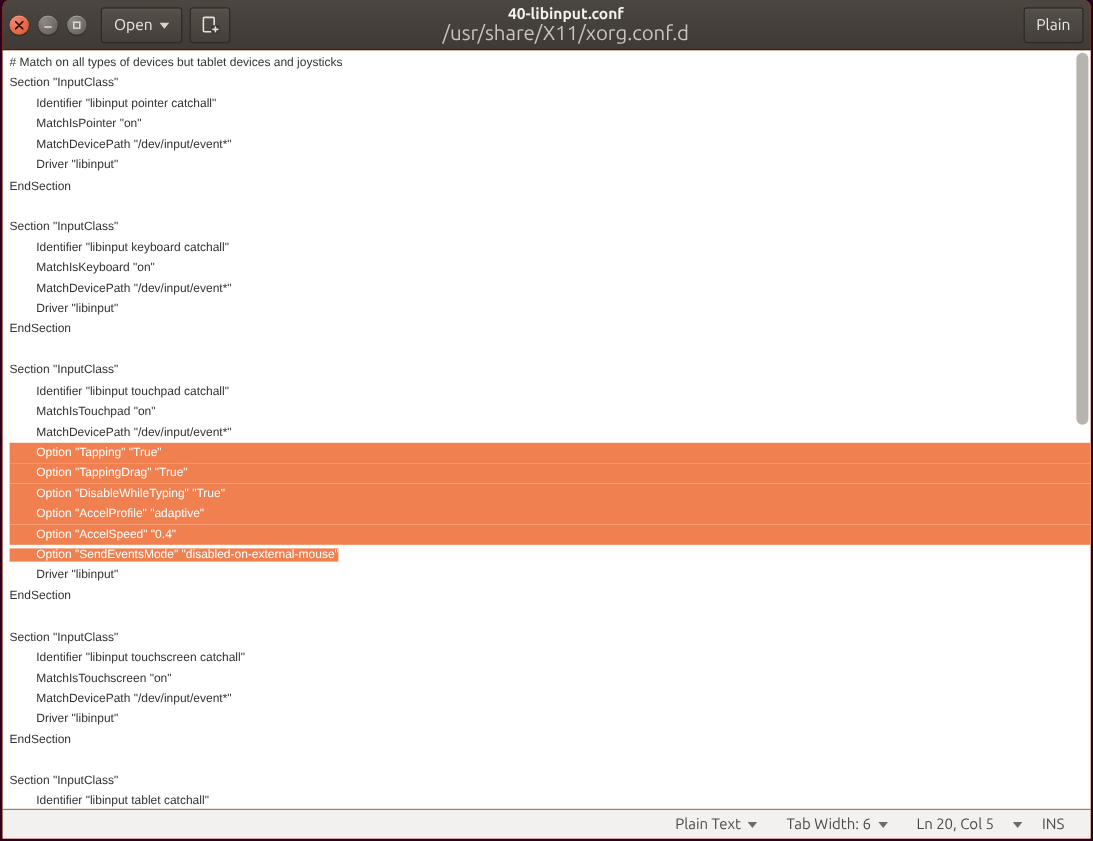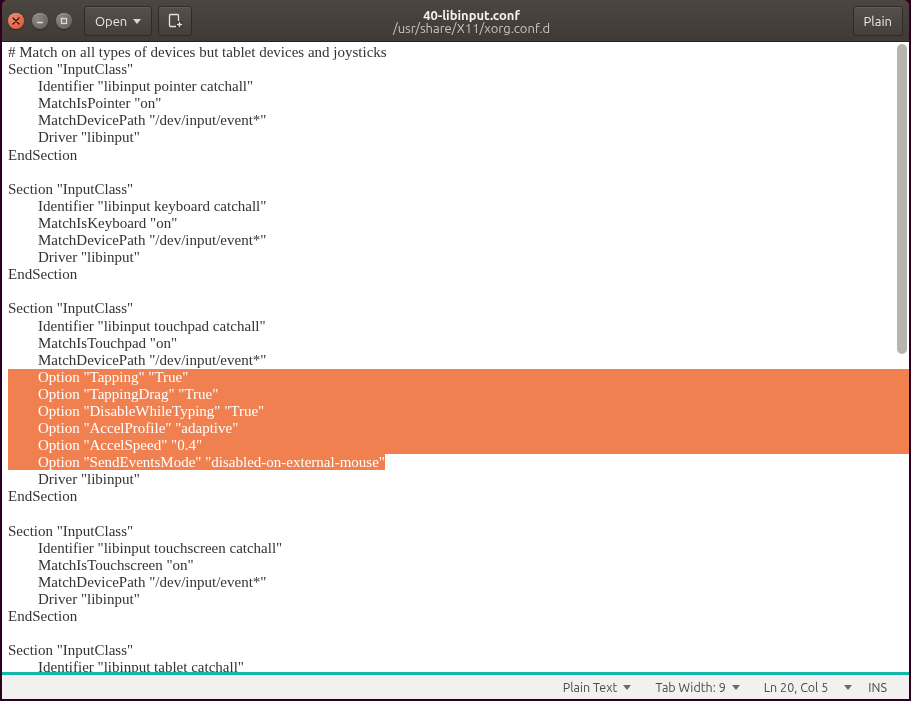--- a/index.html
+++ b/index.html
@@ -56,28 +56,28 @@
   }
   .hb-btn.icon-only { padding:0 8px; }
   .hb-btn .tri { width:0;height:0;border-left:4px solid transparent;border-right:4px solid transparent;border-top:5px solid #d9d5d0;}
   .title-area {
     position:absolute; left:0; right:0; top:0; bottom:0;
     display:flex; flex-direction:column; align-items:center; justify-content:center;
     pointer-events:none;
     padding-left:32px;
   }
   .title-main { font-weight:700; font-size:13px; color:#f4f2ef; }
-  .title-sub  { font-size:13px; color:#c9c4bd; margin-top:-1px;}
+  .title-sub  { font-size:17px; color:#c9c4bd; margin-top:-1px;}
   .hb-spacer { flex:1; }
   
   .editor {
     flex:1;
     background:#ffffff;
-    font-family: Liberation Serif, serif;
-    font-size:15px;
+    font-family: Liberation Sans, sans-serif;
+    font-size:10px;
     line-height:17.1px;
     color:#333;
     white-space:pre;
     overflow:hidden;
     padding: 2px 0 0 6px;
     position:relative;
   }
   .line { height:17.1px; }
   .hl {
     background:#f08050;
@@ -94,21 +94,21 @@
     position:absolute; right:2px; top:2px; width:10px; bottom:2px;
   }
   .scrollthumb {
     position:absolute; left:0; right:0; top:0; height:310px;
     background:#b7b3ad; border-radius:5px;
   }
   
   .statusbar {
     height:24px;
     background:#f2f1f0;
-    border-top:3px solid #14b8a6;
+    border-top:1px solid #14b8a6;
     display:flex; align-items:center;
     font-size:12.5px;
     color:#4a4a4a;
     padding:0 10px;
   }
   .statusbar .spacer{flex:1;}
   .status-item {
     display:flex; align-items:center; gap:6px;
     padding:0 12px;
   }
@@ -167,21 +167,21 @@
     </div>
   </div>
 
   <div class="statusbar">
     <div class="spacer"></div>
     <div class="status-item">
       <span>Plain Text</span>
       <span class="tri-small"></span>
     </div>
     <div class="status-item">
-      <span>Tab Width: 9</span>
+      <span>Tab Width: 6</span>
       <span class="tri-small"></span>
     </div>
     <div class="status-item">
       <span>Ln 20, Col 5</span>
     </div>
     <div class="status-item" style="padding:0 4px">
       <span class="tri-small"></span>
     </div>
     <div class="status-item">
       <span>INS</span>

